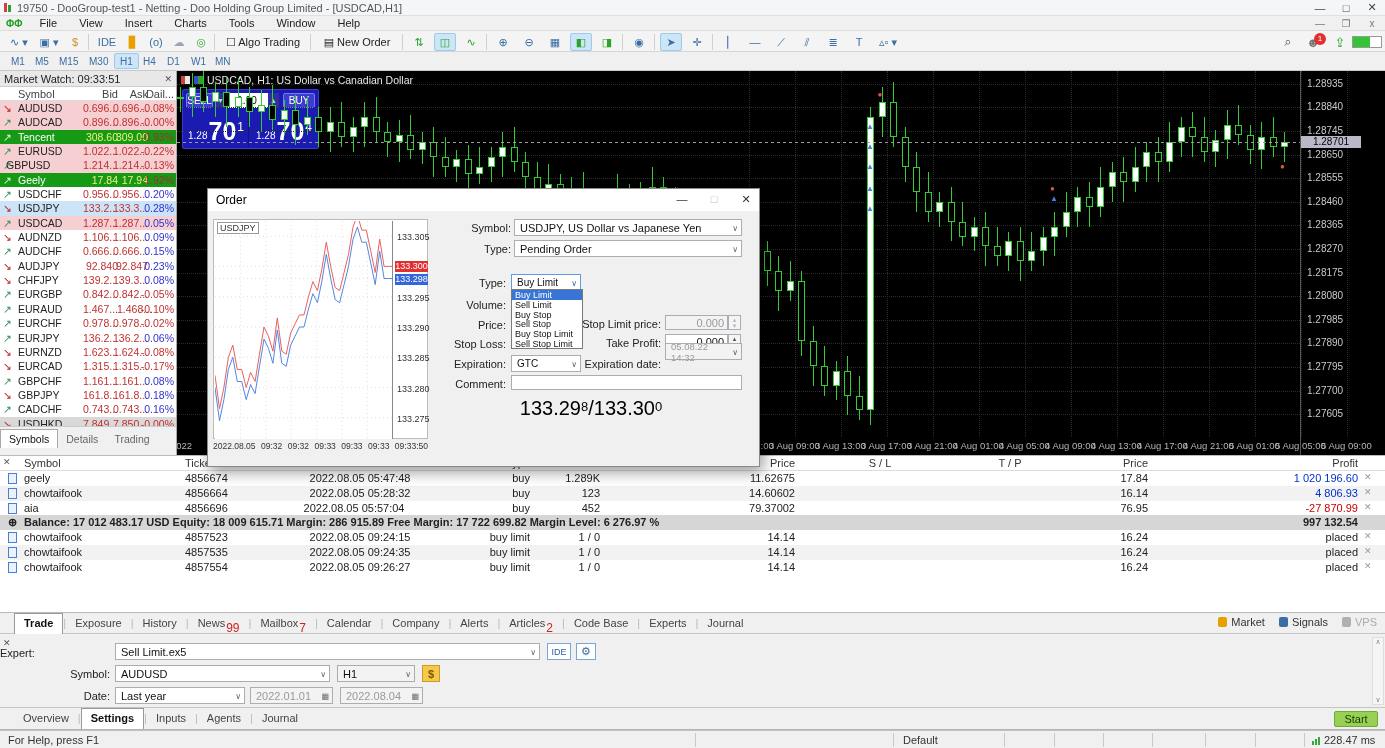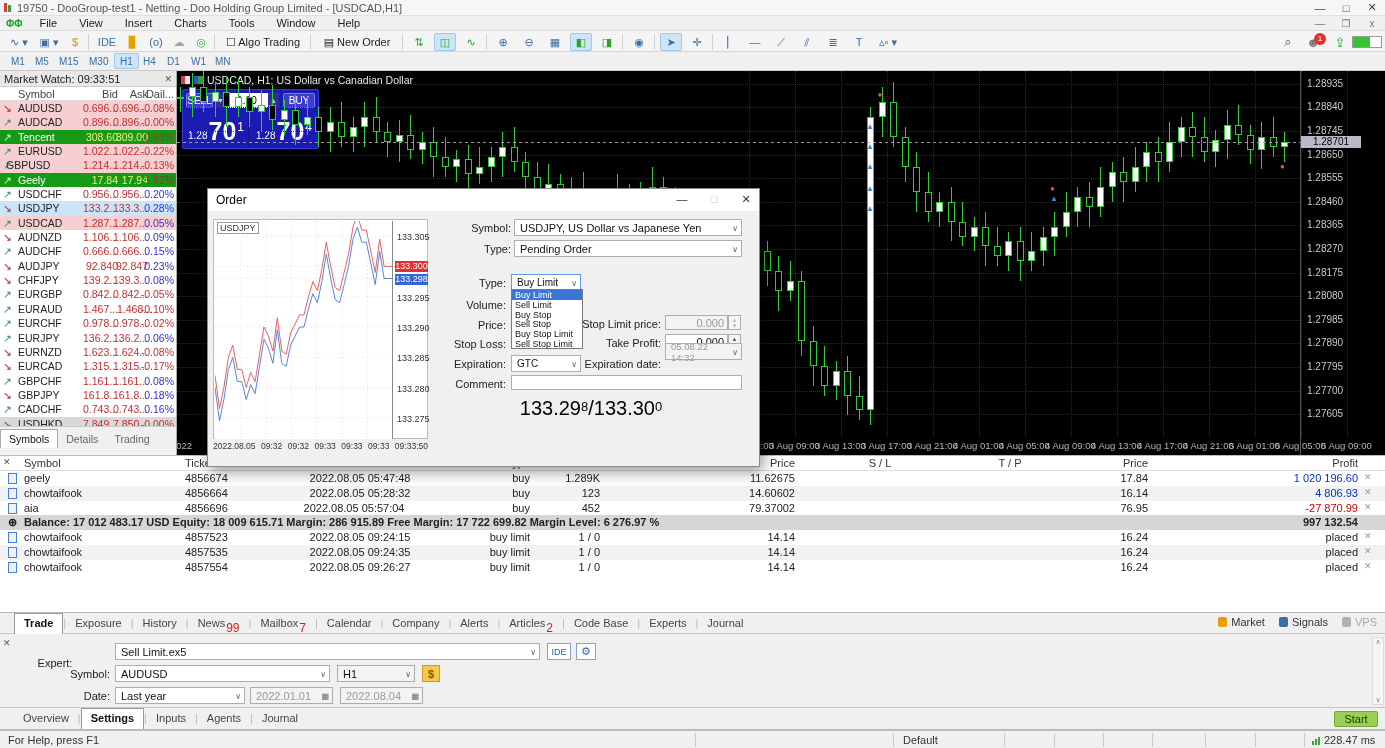--- a/index.html
+++ b/index.html
@@ -794,21 +794,21 @@
         </span>
         <span style="display: flex; align-items: center; gap: 4px; font-size: 11px; color: rgb(170, 170, 170);">
           <span style="width: 9px; height: 10px; background: rgb(176, 176, 176); border-radius: 2px;"></span>
           <span>VPS</span>
         </span>
       </span>
   </div>
 
   <div class="tester">
     <span class="xbtn" style="position:absolute;left:3px;top:4px">✕</span>
-    <div class="trow2" style="left:0;top:20px;width:110px;justify-content:center">
+    <div class="trow2" style="left:0;top:10px;width:110px;justify-content:flex-start">
         <span class="lbl">Expert:</span>
       </div>
     <div class="combo" style="position:absolute;left:115px;top:9px;width:425px">
         <span>Sell Limit.ex5</span>
         <span class="arr">∨</span>
       </div>
     <div class="abs" style="left:547px;top:9px;width:24px;height:17px;border:1px solid #7aa7d7;background:#fff;color:#2a5fa5;font-size:9px;display:flex;align-items:center;justify-content:center">IDE</div>
     <div class="abs" style="left:576px;top:9px;width:20px;height:17px;border:1px solid #7aa7d7;background:#fff;color:#3a6ea5;font-size:11px;display:flex;align-items:center;justify-content:center">⚙</div>
     <div class="trow2" style="left:0;top:31px;width:110px;justify-content:flex-end">
         <span class="lbl">Symbol:</span>

